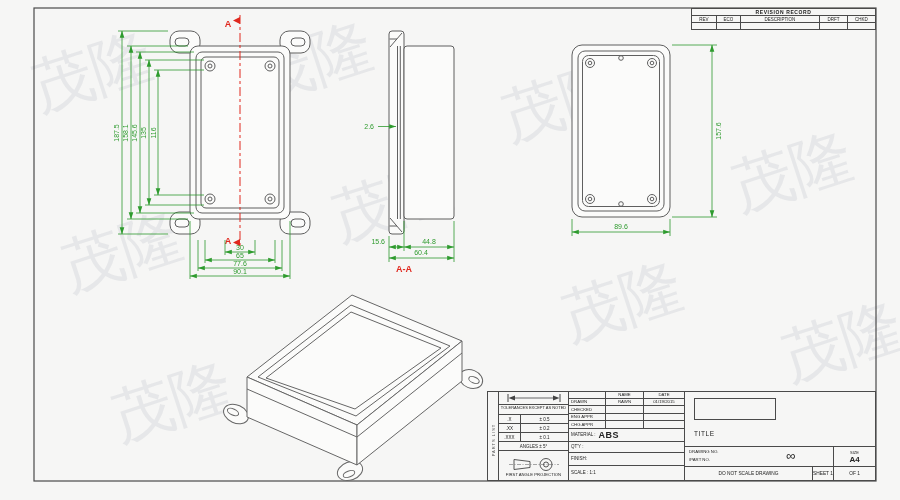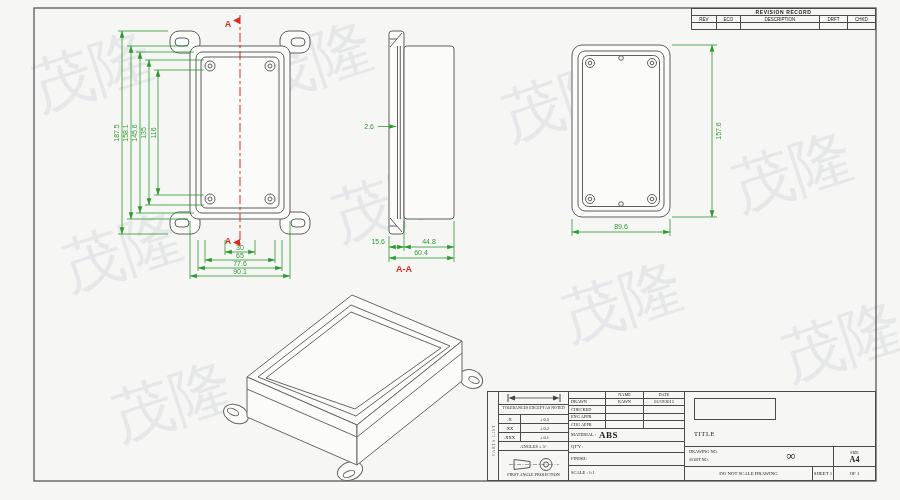--- a/index.html
+++ b/index.html
@@ -20,21 +20,21 @@
   .rev-table { position:absolute; left:691px; top:8px; width:185px; z-index:2; color:#222; }
   .rev-title { border:1px solid #4a4a4a; height:8px; display:flex; align-items:center; justify-content:center;
                font-size:5px; font-weight:bold; letter-spacing:0.6px; }
   .rev-row { display:flex; height:7px; border:1px solid #4a4a4a; border-top:none; }
   .rc { display:flex; align-items:center; justify-content:center; font-size:4.5px; border-left:1px solid #4a4a4a; }
   .rc:first-child { border-left:none; }
   .c-rev{width:24px}.c-eco{width:24px}.c-desc{flex:1 1 auto}.c-drft{width:28px}.c-chkd{width:28px}
 
   
   .title-block { position:absolute; left:487px; top:391px; width:389px; height:90px;
-                 border:1px solid #4a4a4a; display:flex; z-index:2; font-size:5px; color:#222;font-family:Liberation Serif, serif; }
+                 border:1px solid #4a4a4a; display:flex; z-index:2; font-size:5px; color:#222; }
   .tb-strip { width:11px; border-right:1px solid #4a4a4a; position:relative; overflow:hidden; }
   .strip-text { position:absolute; left:50%; top:55%; transform:translate(-50%,-50%) rotate(-90deg);
                 font-size:4px; letter-spacing:1px; color:#555; white-space:nowrap; }
   .tb-tol { width:70px; border-right:1px solid #4a4a4a; display:flex; flex-direction:column; }
   .tol-sym { height:13px; display:flex; align-items:center; justify-content:center; border-bottom:1px solid #4a4a4a; }
   .tol-head { height:10px; font-size:4px; text-align:center; padding-top:1px; border-bottom:1px solid #4a4a4a; line-height:1.15; }
   .tol-row { height:9px; display:flex; border-bottom:1px solid #4a4a4a; font-size:4.5px; }
   .tol-row .tl { width:22px; border-right:1px solid #4a4a4a; display:flex; align-items:center; justify-content:center; }
   .tol-row .tv { flex:1; display:flex; align-items:center; justify-content:center; }
   .tol-angles { height:9px; display:flex; align-items:center; justify-content:center; font-size:4.5px; border-bottom:1px solid #4a4a4a; }

